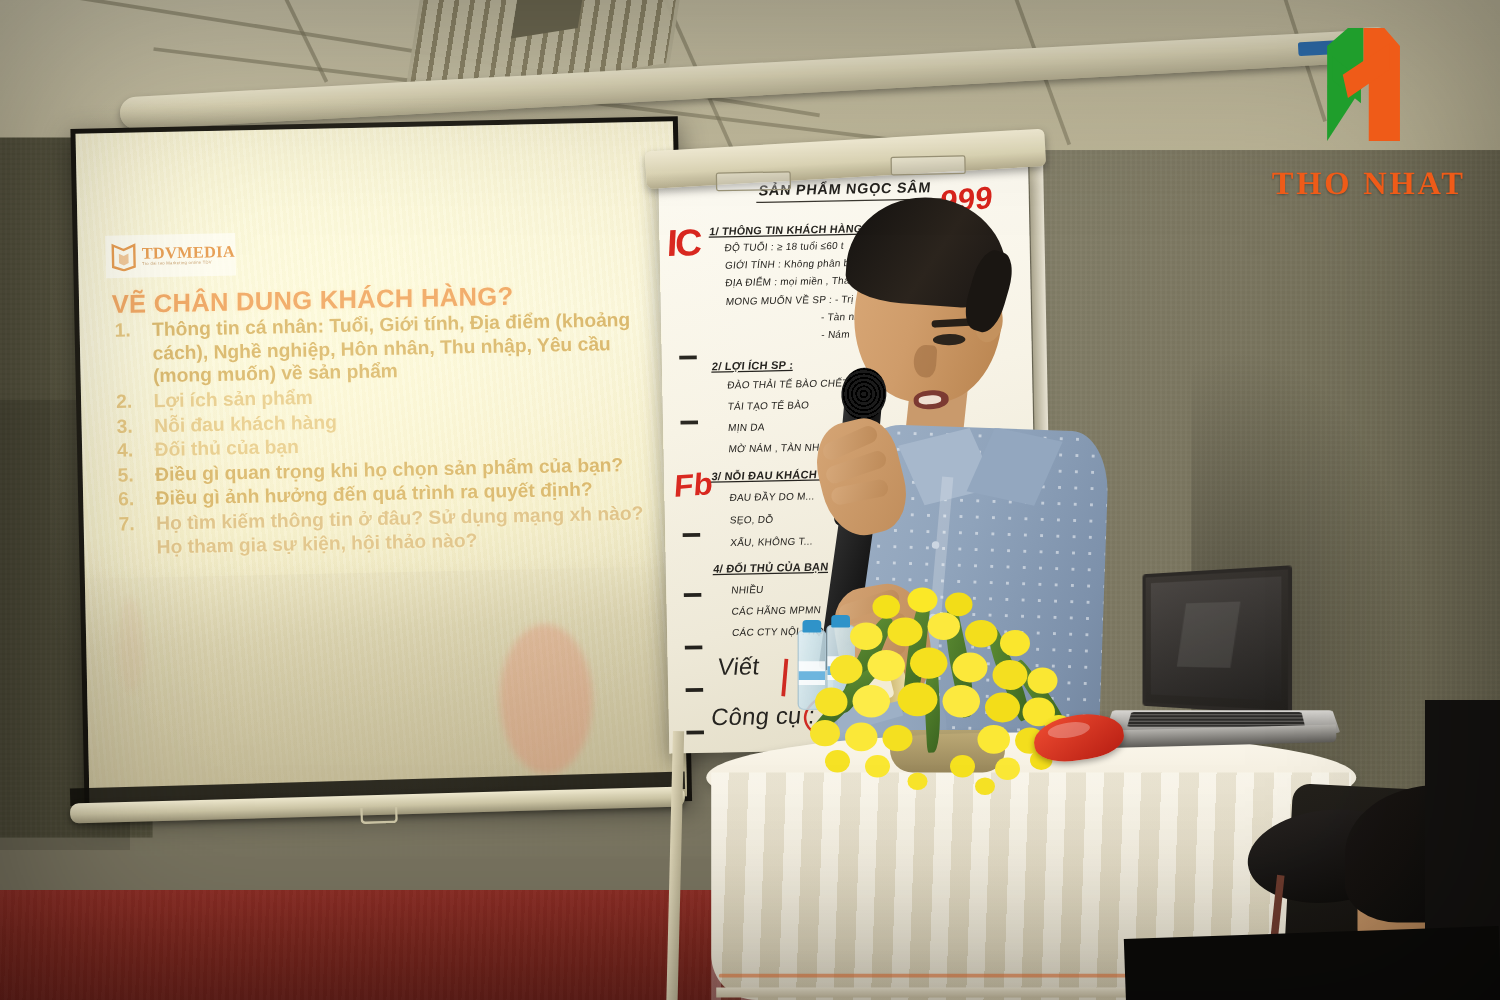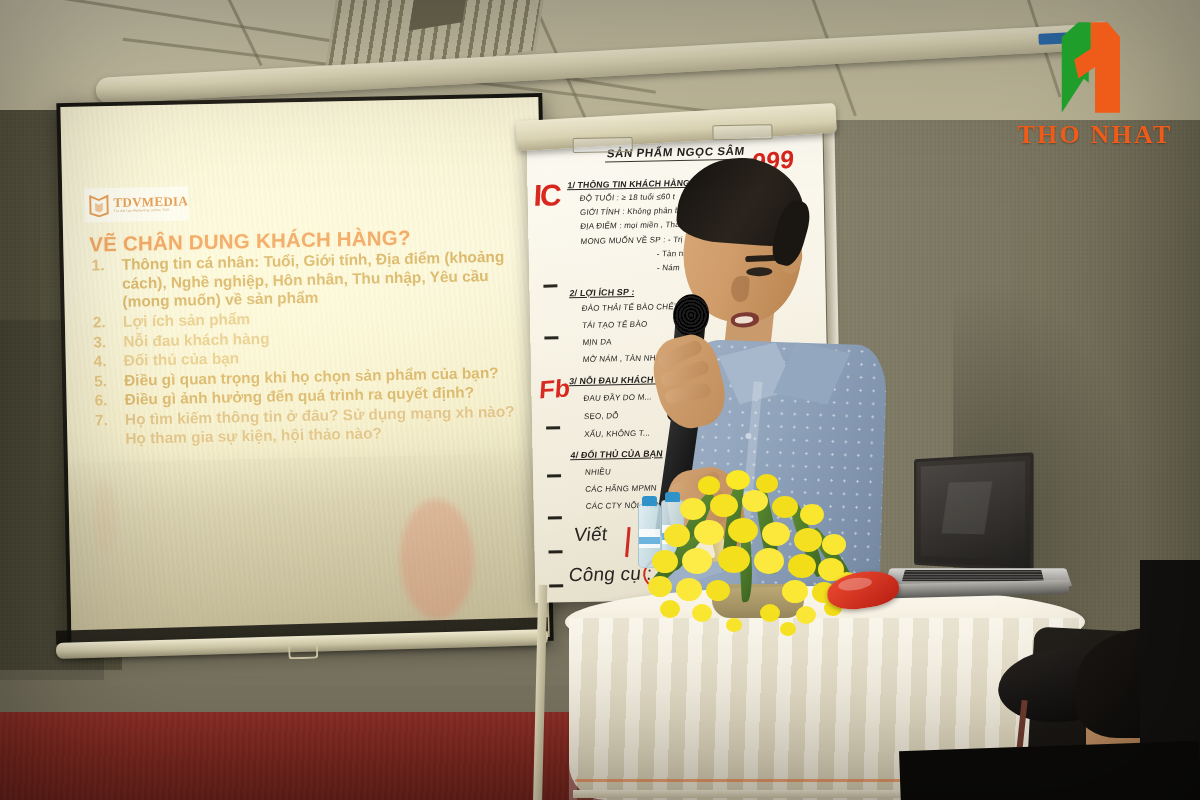--- a/index.html
+++ b/index.html
@@ -220,21 +220,21 @@
   
   #warmlight{left:40px;top:80px;width:560px;height:580px;
     background:radial-gradient(ellipse at 45% 40%,rgba(255,246,200,.18),rgba(255,246,200,0) 70%);}
   #vignette{left:0;top:0;width:1200px;height:800px;
     box-shadow:inset 0 0 170px rgba(0,0,0,.40);}
 
   
   #brand{right:20px;top:14px;width:170px;text-align:center;}
   #brand-mark{position:relative;width:104px;height:104px;margin:0 auto;}
   #brand-name{font-family:"Liberation Serif",serif;font-size:26px;font-weight:700;color:#ef5b18;
-    letter-spacing:2.2px;margin-top:2px;text-shadow:0 1px 2px rgba(0,0,0,.35);}
+    letter-spacing:2.2px;margin-top:14px;text-shadow:0 1px 2px rgba(0,0,0,.35);}
 </style>
 </head>
 <body>
 
 <div id="scene">
 
   <div class="abs" id="ceiling">
     <div class="tile-line" style="left:-40px;top:36px;width:700px;height:3px;transform:rotate(9deg);"></div>
     <div class="tile-line" style="left:120px;top:84px;width:760px;height:3px;transform:rotate(7deg);"></div>
     <div class="tile-line" style="left:560px;top:-10px;width:3px;height:150px;transform:rotate(-24deg);"></div>

